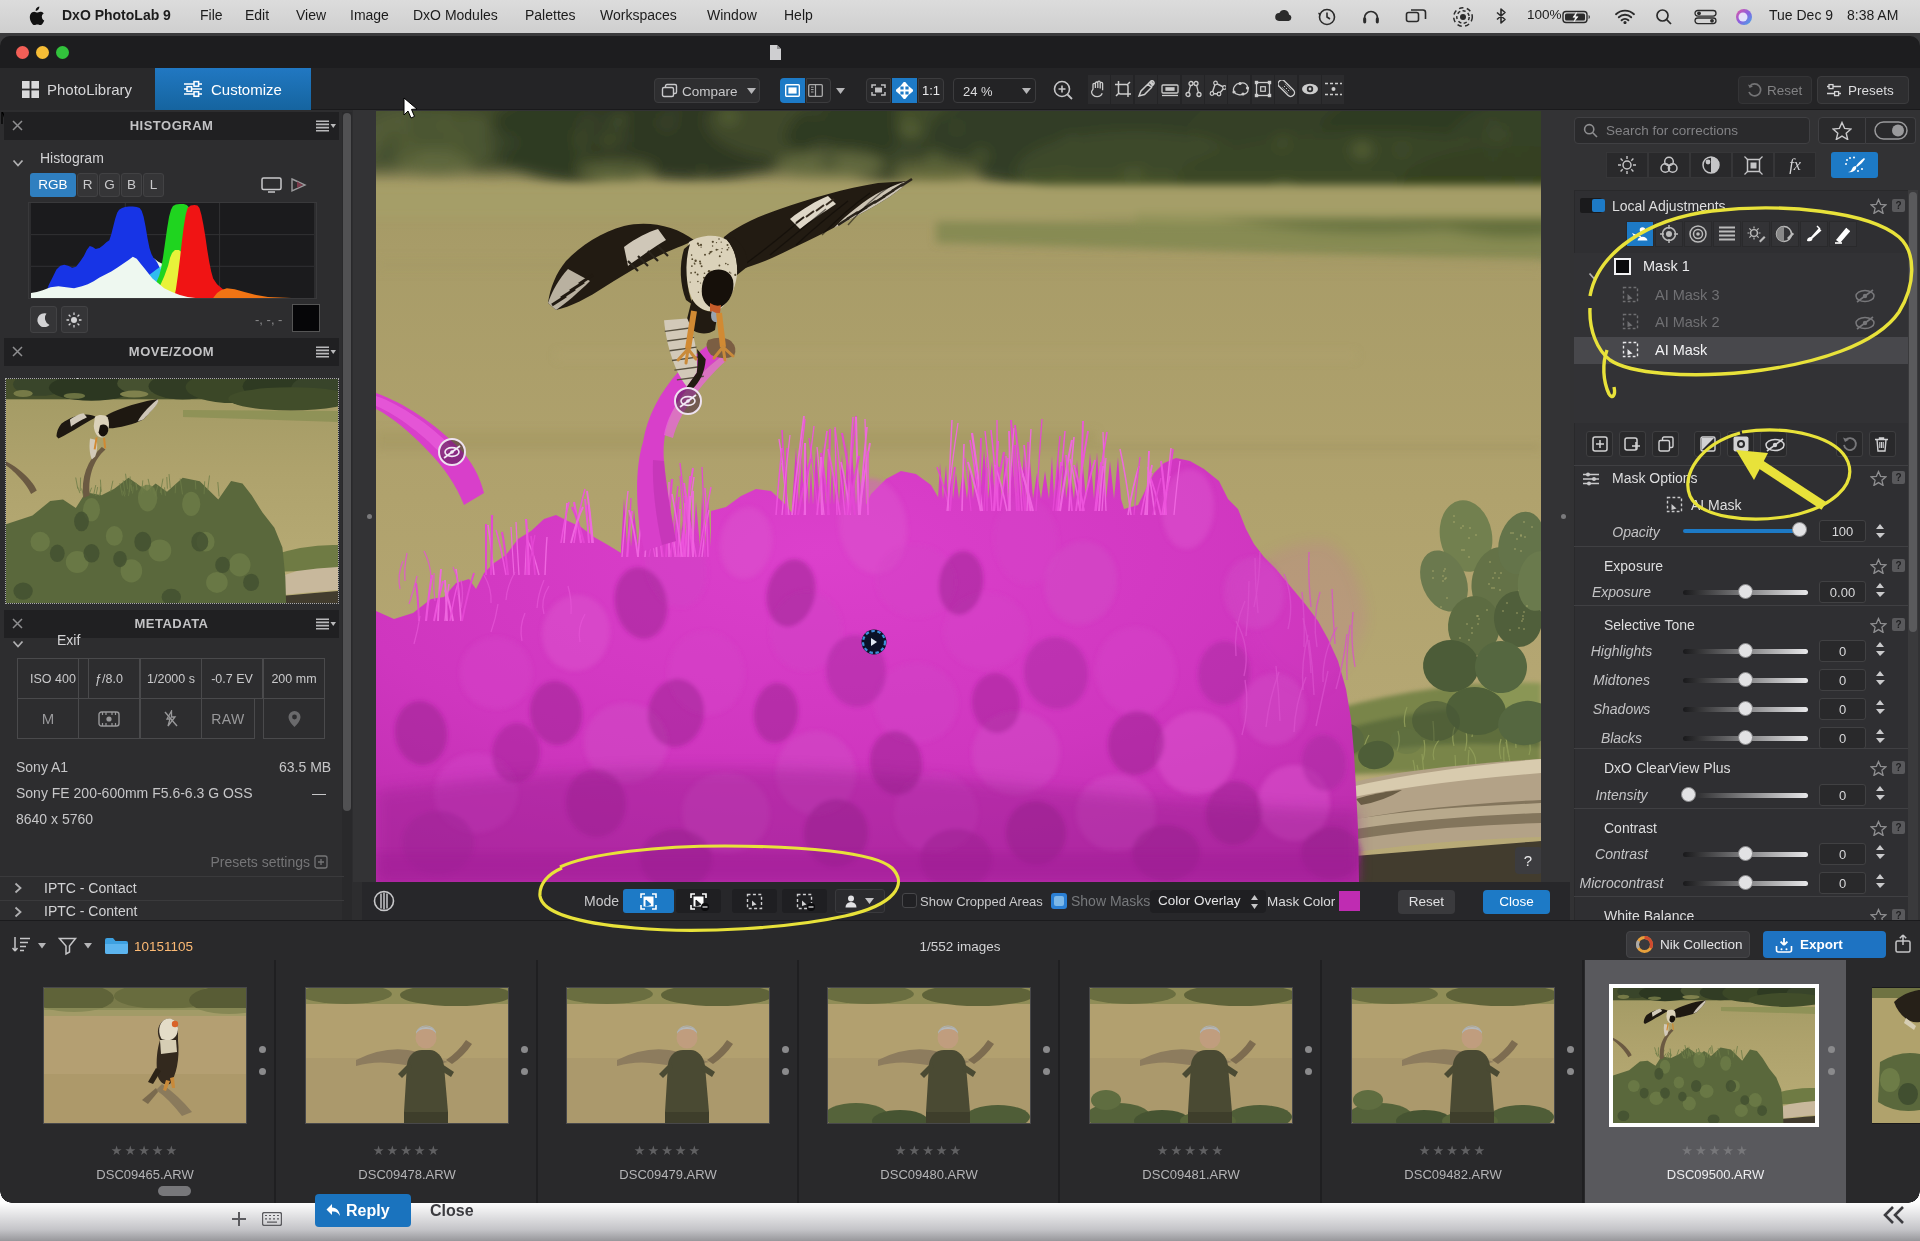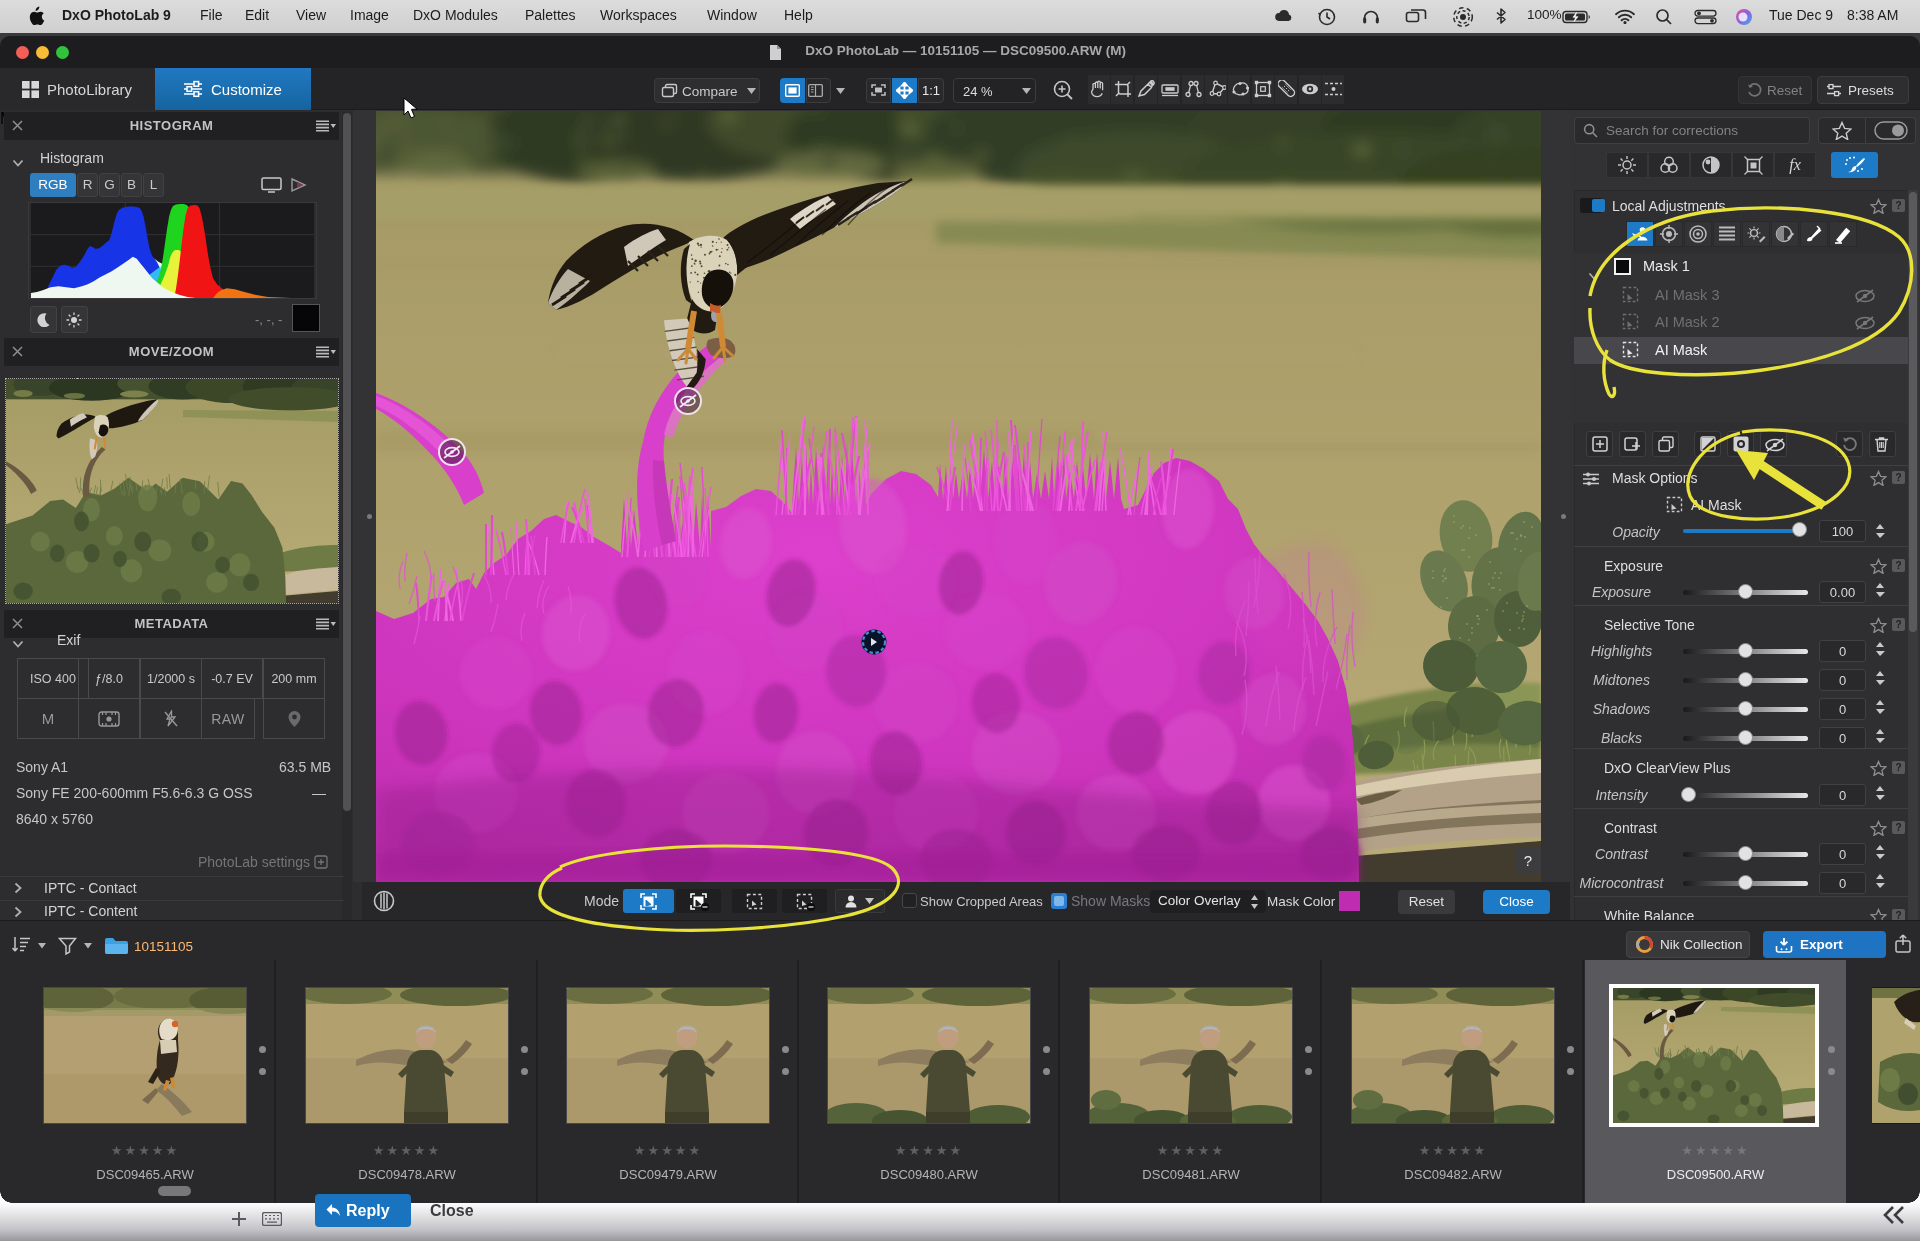--- a/index.html
+++ b/index.html
@@ -105,21 +105,20 @@
       <circle cx="9" cy="9" r="8" fill="url(#siri)"></circle>
       <circle cx="8" cy="9" r="4.5" fill="#f3f6ff" opacity=".85"></circle>
     </svg>
 <span style="left:1769px;font-size:14px;">Tue Dec 9</span>
 <span style="left:1847px;font-size:14px;">8:38 AM</span>
 </div>
 <div class="titlebar abs">
 <div class="tl" style="left:16px;background:#f35f57;"></div>
 <div class="tl" style="left:36px;background:#f6bd36;"></div>
 <div class="tl" style="left:56px;background:#32c23c;"></div>
-<div class="title">&nbsp;&nbsp;&nbsp;DxO PhotoLab — 10151105 — DSC09500.ARW (M)</div>
 <svg class="abs" style="left:768px;top:8px;" width="14" height="17" viewBox="0 0 14 17" xmlns="http://www.w3.org/2000/svg">
       <path d="M2 1h7l4 4v11H2z" fill="#cfcfd1"></path>
       <path d="M9 1l4 4H9z" fill="#8e8e90"></path>
     </svg>
 </div>
 <div class="toolbar abs">
 <div class="tab" style="left:0;width:155px;background:#29292b;"></div>
 <svg class="abs" style="left:21px;top:12px;" width="19" height="19" viewBox="0 0 19 19" xmlns="http://www.w3.org/2000/svg">
       <rect x="1" y="1" width="7.6" height="7.6" fill="#d8d8da"></rect>
       <rect x="10.4" y="1" width="7.6" height="7.6" fill="#d8d8da"></rect>
@@ -373,21 +372,21 @@
           <path d="M7.5 1a6 6 0 0 1 6 6c0 4.5-6 10-6 10s-6-5.5-6-10a6 6 0 0 1 6-6z" fill="#6a6a6c"></path>
           <circle cx="7.5" cy="7" r="2.4" fill="#2d2d2f"></circle>
         </svg>
       </div>
 </div>
 <span class="abs" style="left:16px;top:649px;color:#c6c6c8;font-size:14px;">Sony A1</span>
 <span class="abs" style="left:279px;top:649px;color:#c6c6c8;font-size:14px;">63.5 MB</span>
 <span class="abs" style="left:16px;top:675px;color:#c6c6c8;font-size:14px;">Sony FE 200-600mm F5.6-6.3 G OSS</span>
 <span class="abs" style="left:312px;top:675px;color:#c6c6c8;font-size:14px;">—</span>
 <span class="abs" style="left:16px;top:701px;color:#c6c6c8;font-size:14px;">8640 x 5760</span>
-<span class="abs" style="left:160px;top:744px;width:150px;text-align:right;color:#757577;font-size:14px;">PhotoLab settings</span>
+<span class="abs" style="left:160px;top:744px;width:150px;text-align:right;color:#757577;font-size:14px;">Presets settings</span>
 <svg class="abs" style="left:314px;top:745px;" width="14" height="14" viewBox="0 0 14 14" xmlns="http://www.w3.org/2000/svg">
       <rect x="1" y="1" width="12" height="12" rx="2" fill="none" stroke="#757577" stroke-width="1.3"></rect>
       <path d="M7 4v6M4 7h6" stroke="#757577" stroke-width="1.3"></path>
     </svg>
 <div class="abs" style="left:0;top:766px;width:344px;height:1px;background:#3a3a3c;"></div>
 <svg class="abs" style="left:14px;top:772px;" width="8" height="12" viewBox="0 0 8 12" xmlns="http://www.w3.org/2000/svg">
       <path d="M1.5 1.5 6.5 6l-5 4.5" fill="none" stroke="#b0b0b2" stroke-width="1.8"></path>
     </svg>
 <span class="subrow" style="left:44px;top:770px;">IPTC - Contact</span>
 <div class="abs" style="left:0;top:790px;width:344px;height:1px;background:#3a3a3c;"></div>
@@ -1562,20 +1561,21 @@
       <path d="M1.5 2.5h16L11.5 10v6l-3.5 2v-8z" fill="none" stroke="#c5c5c7" stroke-width="1.5"></path>
     </svg>
 <svg class="abs" style="left:84px;top:22px;" width="8" height="6" viewBox="0 0 8 6" xmlns="http://www.w3.org/2000/svg">
       <path d="M0 0h8L4 5.5z" fill="#b5b5b7"></path>
     </svg>
 <svg class="abs" style="left:104px;top:15px;" width="25" height="20" viewBox="0 0 25 20" xmlns="http://www.w3.org/2000/svg">
       <path d="M1 4a2 2 0 0 1 2-2h6l2.5 3H22a2 2 0 0 1 2 2v9a2 2 0 0 1-2 2H3a2 2 0 0 1-2-2z" fill="#3da0e0"></path>
       <path d="M1 8h23v8a2 2 0 0 1-2 2H3a2 2 0 0 1-2-2z" fill="#5cb4ee"></path>
     </svg>
 <span class="abs" style="left:134px;top:18px;color:#fdba74;font-size:13.5px;">10151105</span>
+<span class="abs" style="left:0;top:18px;width:1920px;text-align:center;color:#d2d2d4;font-size:13.5px;">1/552 images</span>
 <div class="abs" style="left:1626px;top:10px;width:124px;height:27px;background:#39393c;border:1px solid #454548;border-radius:4px;"></div>
 <svg class="abs" style="left:1636px;top:15px;" width="17" height="17" viewBox="0 0 17 17" xmlns="http://www.w3.org/2000/svg">
       <circle cx="8.5" cy="8.5" r="7" fill="none" stroke="#e8a13c" stroke-width="3"></circle>
       <path d="M8.5 1.5a7 7 0 0 1 6 10.5" fill="none" stroke="#cf4a2f" stroke-width="3"></path>
       <path d="M2.5 12a7 7 0 0 1 0-7" fill="none" stroke="#aaa" stroke-width="3"></path>
     </svg>
 <span class="abs" style="left:1660px;top:16px;color:#e4e4e6;font-size:13.5px;">Nik Collection</span>
 <div class="abs" style="left:1763px;top:10px;width:123px;height:27px;background:#1e73c2;border-radius:4px;"></div>
 <svg class="abs" style="left:1775px;top:16px;" width="18" height="16" viewBox="0 0 18 16" xmlns="http://www.w3.org/2000/svg">
       <path d="M9 1v7M9 8l-3.4-3.4M9 8l3.4-3.4" stroke="#fff" stroke-width="1.8" fill="none"></path>

